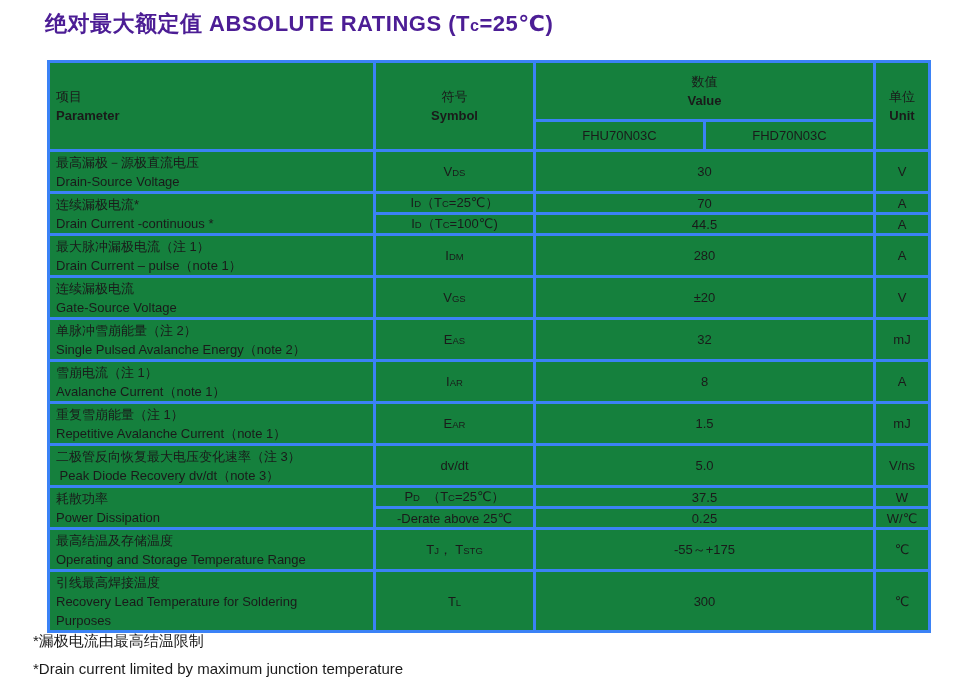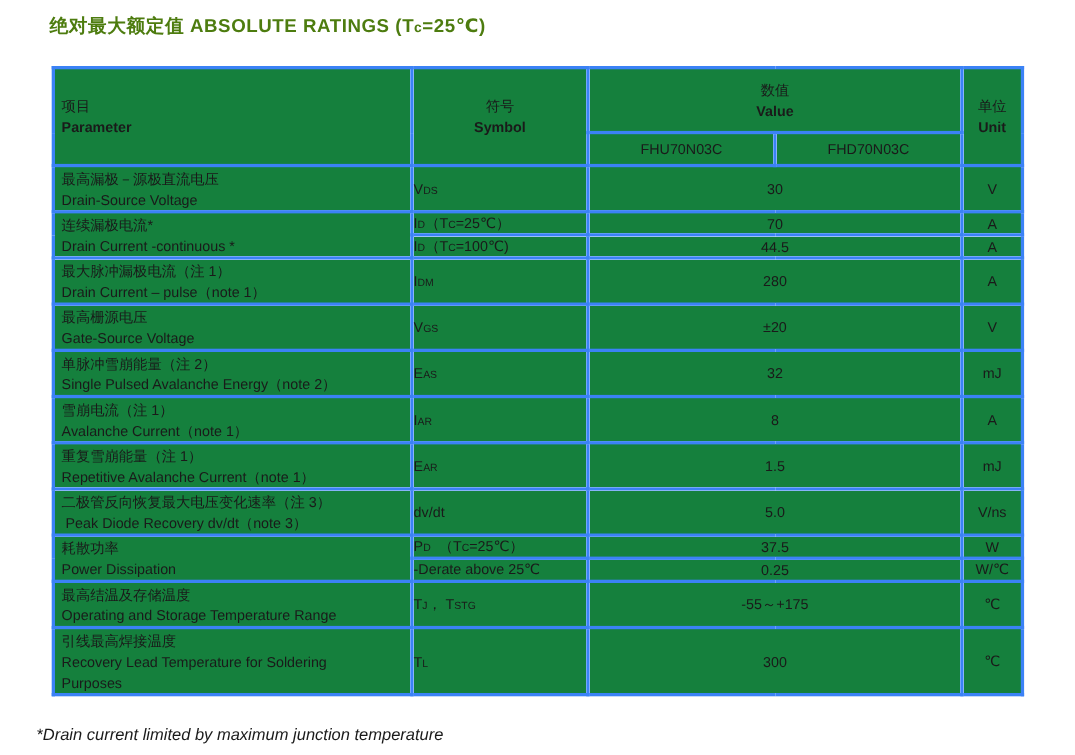--- a/index.html
+++ b/index.html
@@ -10,24 +10,24 @@
     background: #ffffff;
     color: #1a1a1a;
     font-family: "Liberation Sans", "DejaVu Sans", sans-serif;
     overflow: hidden;
   }
   .title {
     position: absolute;
     left: 45px;
     top: 12px;
     margin: 0;
-    font-size: 17px;
+    font-size: 22px;
     line-height: 24px;
     font-weight: bold;
-    color: #4d7c0f;
+    color: #4c1d95;
     letter-spacing: 0.5px;
     white-space: pre;
   }
   .title .sb { font-size: 74%; }
 
   table.ratings {
     position: absolute;
     left: 47px;
     top: 60px;
     width: 881px;
@@ -46,34 +46,34 @@
   }
   .ratings thead tr.hr1 { height: 59px; }
   .ratings thead tr.hr2 { height: 27px; }
   .hcell { line-height: 19px; text-align: center; }
   .hcell .en-b { font-weight: bold; }
   .param-h { text-align: left !important; padding-left: 6px !important; margin-top: 28px; }
   .model-cell { text-align: center; height: 27px; }
 
   td.param { text-align: left; padding-left: 6px; line-height: 19px; }
   td.param .pline { white-space: pre; }
-  td.sym   { text-align: left; white-space: pre; }
+  td.sym   { text-align: center; white-space: pre; }
   td.val   { text-align: center; }
   td.unit  { text-align: center; }
   .sb { font-size: 73%; }
 
   .fn {
     position: absolute;
     left: 33px;
     font-size: 15px;
     color: #1a1a1a;
     white-space: pre;
   }
   .fn1 { top: 632px; }
-  .fn2 { top: 660px; font-style: italic; }
+  .fn2 { top: 660px; }
 </style>
 </head>
 <body>
 
 <div class="page">
 
   <h1 class="title"><span>绝对最大额定值 ABSOLUTE RATINGS (T</span><span class="sb">c</span><span>=25℃)</span></h1>
 
   <table class="ratings">
     <colgroup>
@@ -135,21 +135,21 @@
           <td class="param" rowspan="1">
             <div class="pline">最大脉冲漏极电流（注 1）</div>
             <div class="pline">Drain Current – pulse（note 1）</div>
           </td>
           <td class="sym"><span>I</span><span class="sb">DM</span></td>
           <td class="val" colspan="2">280</td>
           <td class="unit">A</td>
         </tr>
         <tr style="height: 42px;">
           <td class="param" rowspan="1">
-            <div class="pline">最高栅源电压</div>
+            <div class="pline">连续漏极电流</div>
             <div class="pline">Gate-Source Voltage</div>
           </td>
           <td class="sym"><span>V</span><span class="sb">GS</span></td>
           <td class="val" colspan="2">±20</td>
           <td class="unit">V</td>
         </tr>
         <tr style="height: 42px;">
           <td class="param" rowspan="1">
             <div class="pline">单脉冲雪崩能量（注 2）</div>
             <div class="pline">Single Pulsed Avalanche Energy（note 2）</div>
@@ -214,15 +214,16 @@
             <div class="pline">Recovery Lead Temperature for Soldering</div>
             <div class="pline">Purposes</div>
           </td>
           <td class="sym"><span>T</span><span class="sb">L</span></td>
           <td class="val" colspan="2">300</td>
           <td class="unit">℃</td>
         </tr>
       </tbody>
   </table>
 
+  <div class="fn fn1">*漏极电流由最高结温限制</div>
   <div class="fn fn2">*Drain current limited by maximum junction temperature</div>
 
 </div>
 
 </body></html>

